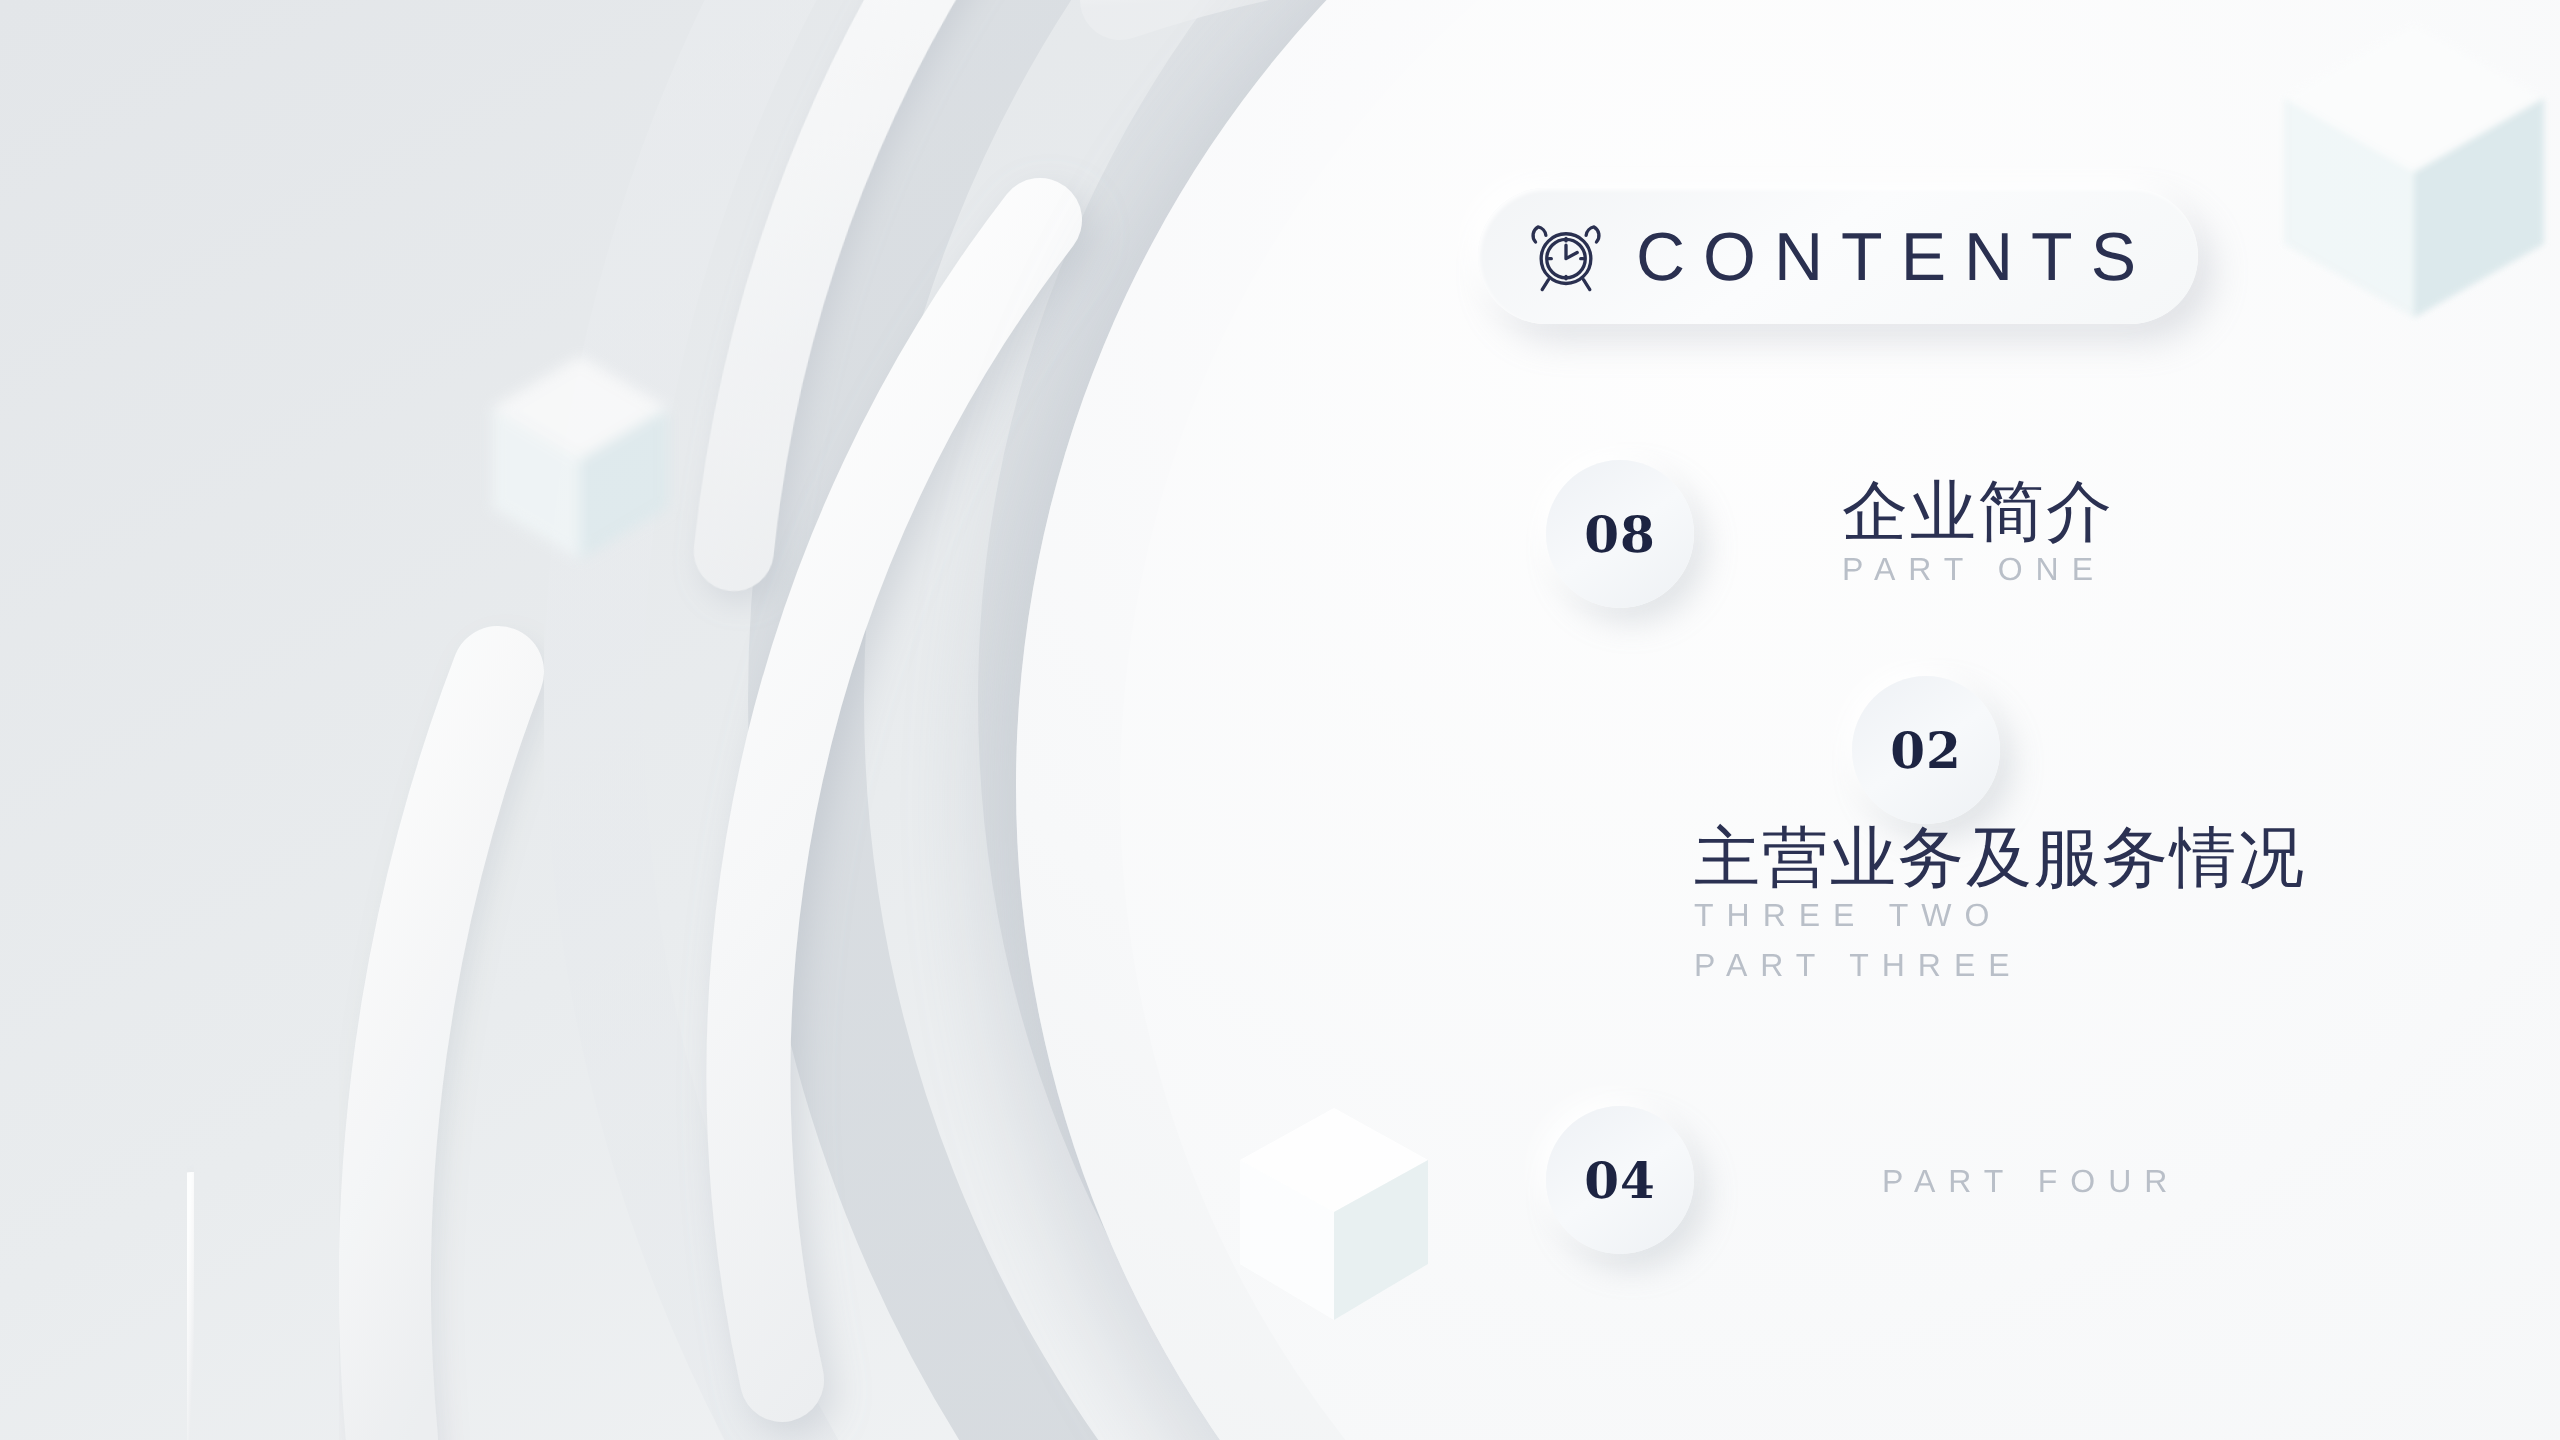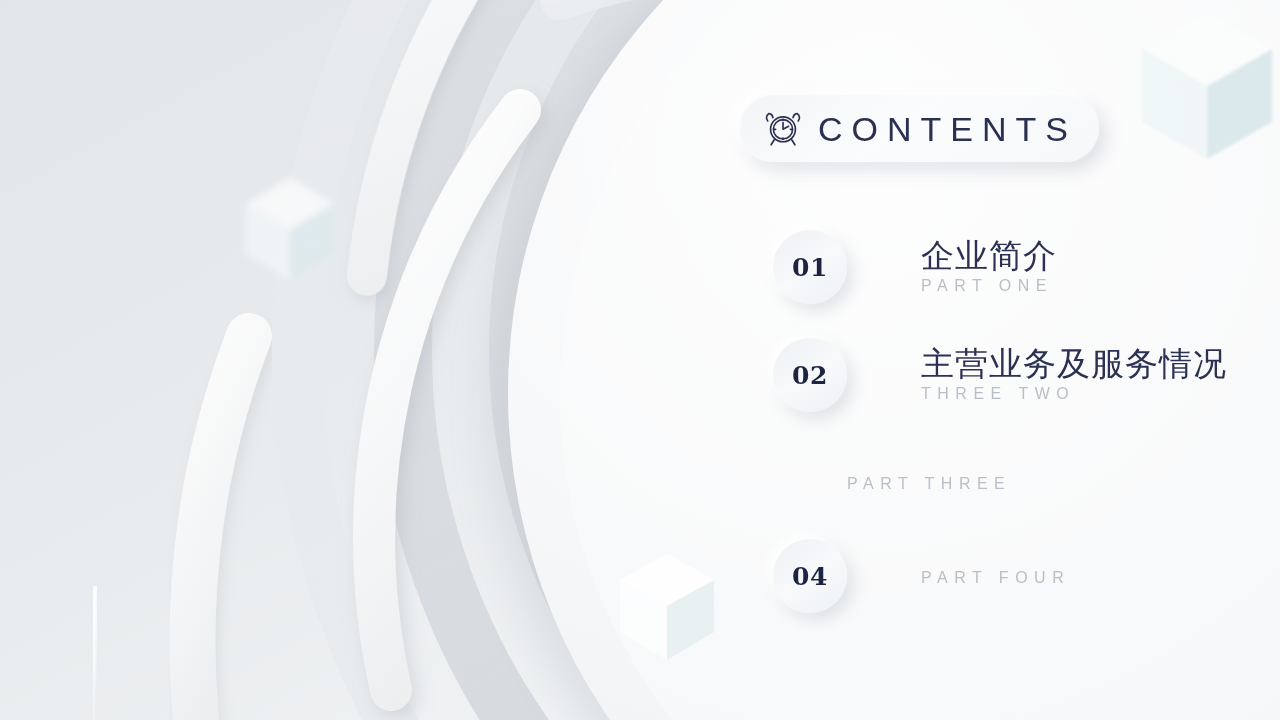--- a/index.html
+++ b/index.html
@@ -243,45 +243,45 @@
         <path d="M32.4 25.5 L 33.8 25.5"></path>
       </g>
     </svg>
     <div class="contents-title">CONTENTS</div>
   </div>
 
   <div class="toc">
 
     <div class="toc-item" style="top:230px;">
       <div class="badge">
-        <span class="badge-num">01</span>
+        <span class="badge-num">08</span>
       </div>
       <div class="toc-text">
         <div class="toc-title">企业简介</div>
         <div class="toc-sub">PART ONE</div>
       </div>
     </div>
 
-    <div class="toc-item" style="top:338px;">
+    <div class="toc-item" style="top:338px;flex-direction:column;">
       <div class="badge">
         <span class="badge-num">02</span>
       </div>
       <div class="toc-text">
         <div class="toc-title">主营业务及服务情况</div>
         <div class="toc-sub">THREE TWO</div>
       </div>
     </div>
 
     <div class="toc-item" style="top:445px;">
       <div class="toc-text">
         <div class="toc-sub">PART THREE</div>
       </div>
     </div>
 
-    <div class="toc-item" style="top:539px;">
+    <div class="toc-item" style="top:553px;gap:20px;">
       <div class="badge">
         <span class="badge-num">04</span>
       </div>
       <div class="toc-text">
         <div class="toc-sub">PART FOUR</div>
       </div>
     </div>
 
   </div>
 </div>

